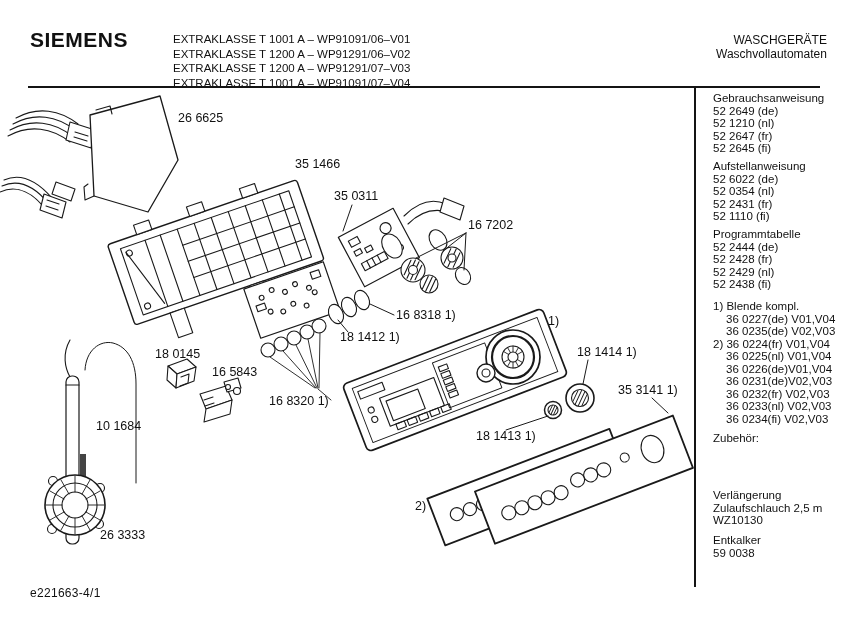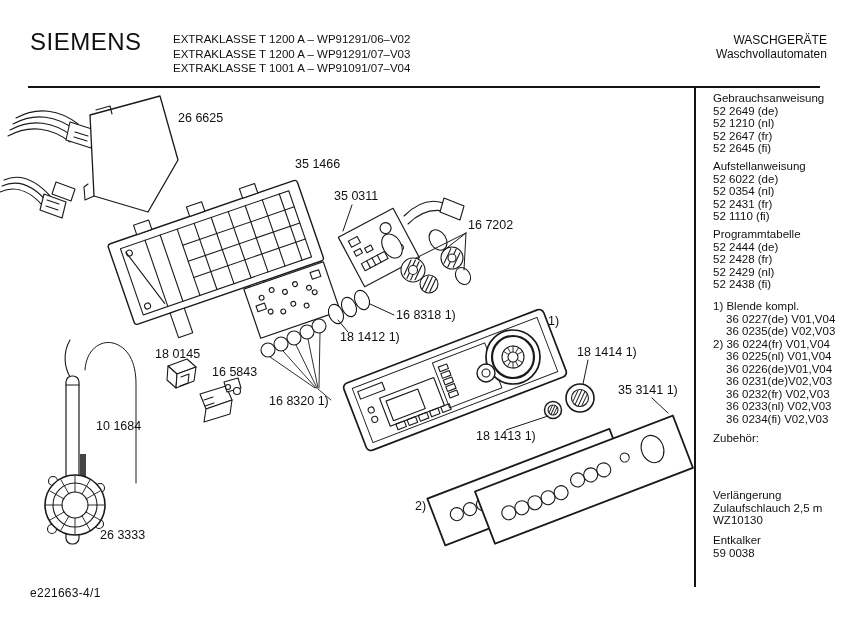--- a/index.html
+++ b/index.html
@@ -1,39 +1,40 @@
 <!DOCTYPE html>
 <html><head>
 <meta charset="utf-8">
 <style>
   html,body{margin:0;padding:0;background:#9a9a9a;}
   .page{
     position:relative;width:847px;height:635px;background:#ffffff;
     font-family:"Liberation Sans",sans-serif;color:#111;overflow:hidden;
     margin:0 auto;
   }
-  .brand{position:absolute;left:30px;top:28px;font-size:24px;font-weight:normal;letter-spacing:0.5px;}
+  .brand{position:absolute;left:30px;top:28px;font-size:21px;font-weight:bold;letter-spacing:0.5px;}
   .models{position:absolute;left:173px;top:32px;font-size:11.5px;line-height:14.6px;white-space:nowrap;}
   .category{position:absolute;left:716px;top:34px;font-size:12px;line-height:13.8px;text-align:right;}
   .hrule{position:absolute;left:28px;top:86px;width:792px;height:2px;background:#141414;}
   .vrule{position:absolute;left:694px;top:88px;width:2px;height:499px;background:#141414;}
   .sb{position:absolute;left:703px;width:142px;font-size:11.5px;line-height:12.5px;white-space:nowrap;margin-left:10px;}
   .sb .ind{padding-left:13px;}
   .footer{position:absolute;left:30px;top:586px;font-size:12px;letter-spacing:0.3px;}
   svg.diagram{position:absolute;left:0;top:88px;}
   svg text{font-family:"Liberation Sans",sans-serif;}
 </style>
 </head>
 <body>
 
 <div class="page">
 
   <div class="brand">SIEMENS</div>
 
   <div class="models">
+    <div>EXTRAKLASSE T 1001 A – WP91091/06–V01</div>
     <div>EXTRAKLASSE T 1200 A – WP91291/06–V02</div>
     <div>EXTRAKLASSE T 1200 A – WP91291/07–V03</div>
     <div>EXTRAKLASSE T 1001 A – WP91091/07–V04</div>
   </div>
 
   <div class="category">
     <div>WASCHGERÄTE</div>
     <div>Waschvollautomaten</div>
   </div>
 

